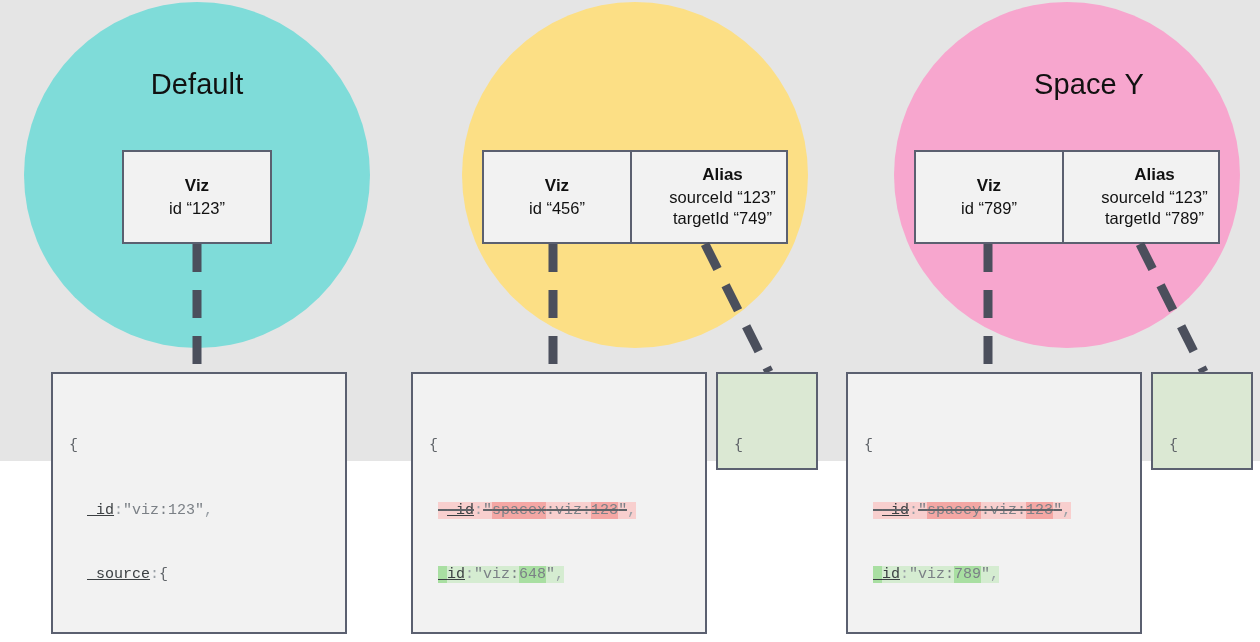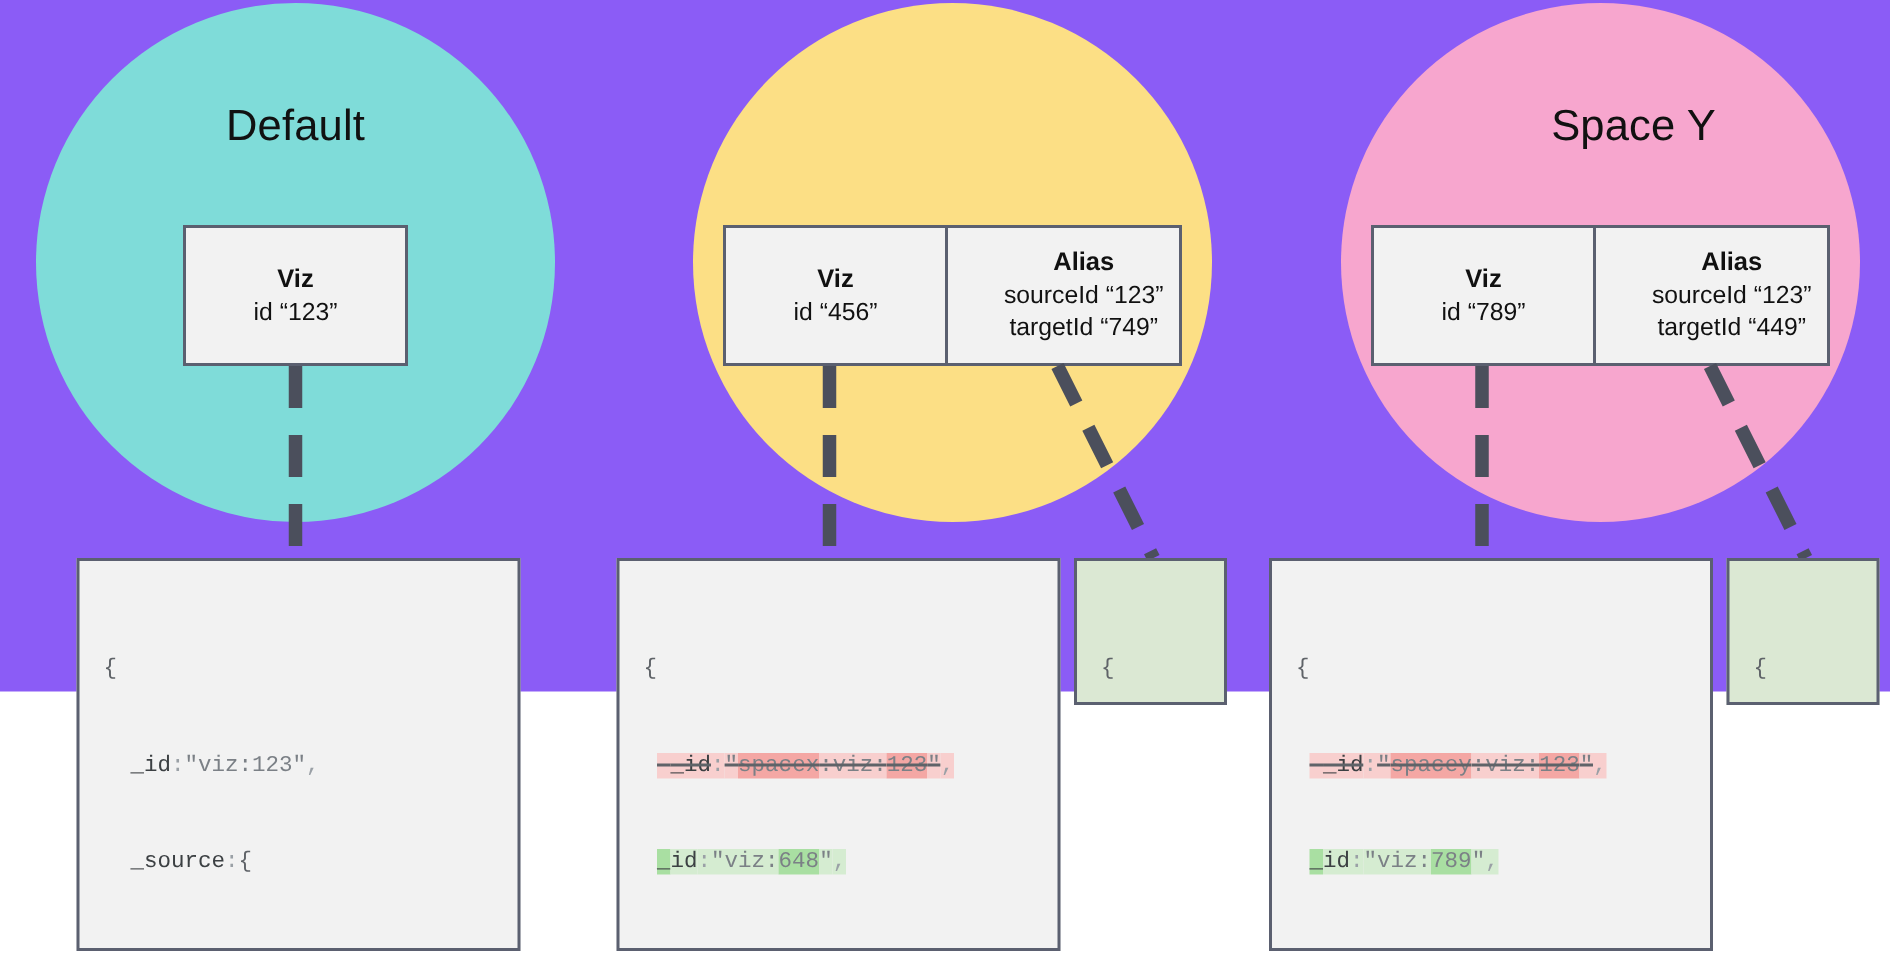--- a/index.html
+++ b/index.html
@@ -11,21 +11,21 @@
   body {
     font-family: "Liberation Sans", sans-serif;
     width: 1260px;
     height: 642px;
     overflow: hidden;
   }
   #stage {
     position: relative;
     width: 1260px;
     height: 461px;
-    background: #8b5cf6;
+    background: #e5e5e5;
   }
 
   
   .space-circle {
     position: absolute;
     border-radius: 50%;
   }
   .space-title {
     position: absolute;
     width: 100%;
@@ -93,21 +93,21 @@
     overflow: hidden;
   }
   .code-panel.green-panel {
     background: #dbe8d3;
   }
   .code-line {
     display: block;
     height: 21.5px;
     white-space: pre;
   }
-  .tok-key   { color: #3c4043; }
+  .tok-key   { color: #3c4043; text-decoration: underline; }
   .tok-punc  { color: #9aa0a6; }
   .tok-str   { color: #7b8086; }
   .tok-plain { color: #5f6368; }
 
   .hl-red-soft   { background: #f8cfce; }
   .hl-red-strong { background: #f4a7a4; }
   .hl-grn-soft   { background: #d5ecd1; }
   .hl-grn-strong { background: #a9dfa2; }
   .strike { text-decoration: line-through; text-decoration-color: #5f6368; text-decoration-thickness: 1.5px; }
 </style>
@@ -190,21 +190,21 @@
   <div class="space-title" style="left:916px; top:68px; width:346px;">Space Y</div>
 
   <div class="entity-group" style="left:914px; top:150px; width:306px; height:94px;">
     <div class="entity-box" style="width:146px;">
       <span class="entity-name">Viz</span>
       <span class="entity-attr">id “789”</span>
     </div>
     <div class="entity-box" style="width:156px;">
       <span class="entity-name">Alias</span>
       <span class="entity-attr">sourceId “123”</span>
-      <span class="entity-attr">targetId “449”</span>
+      <span class="entity-attr">targetId “789”</span>
     </div>
   </div>
 
   <svg class="connector" style="left:0; top:0;" width="1260" height="642">
     <line x1="988" y1="244" x2="988" y2="372" stroke="#4b4f5c" stroke-width="9" stroke-dasharray="28,18" stroke-linecap="butt"></line>
   </svg>
   <svg class="connector" style="left:0; top:0;" width="1260" height="642">
     <line x1="1140" y1="244" x2="1204" y2="372" stroke="#4b4f5c" stroke-width="9" stroke-dasharray="28,18" stroke-linecap="butt"></line>
   </svg>
 

